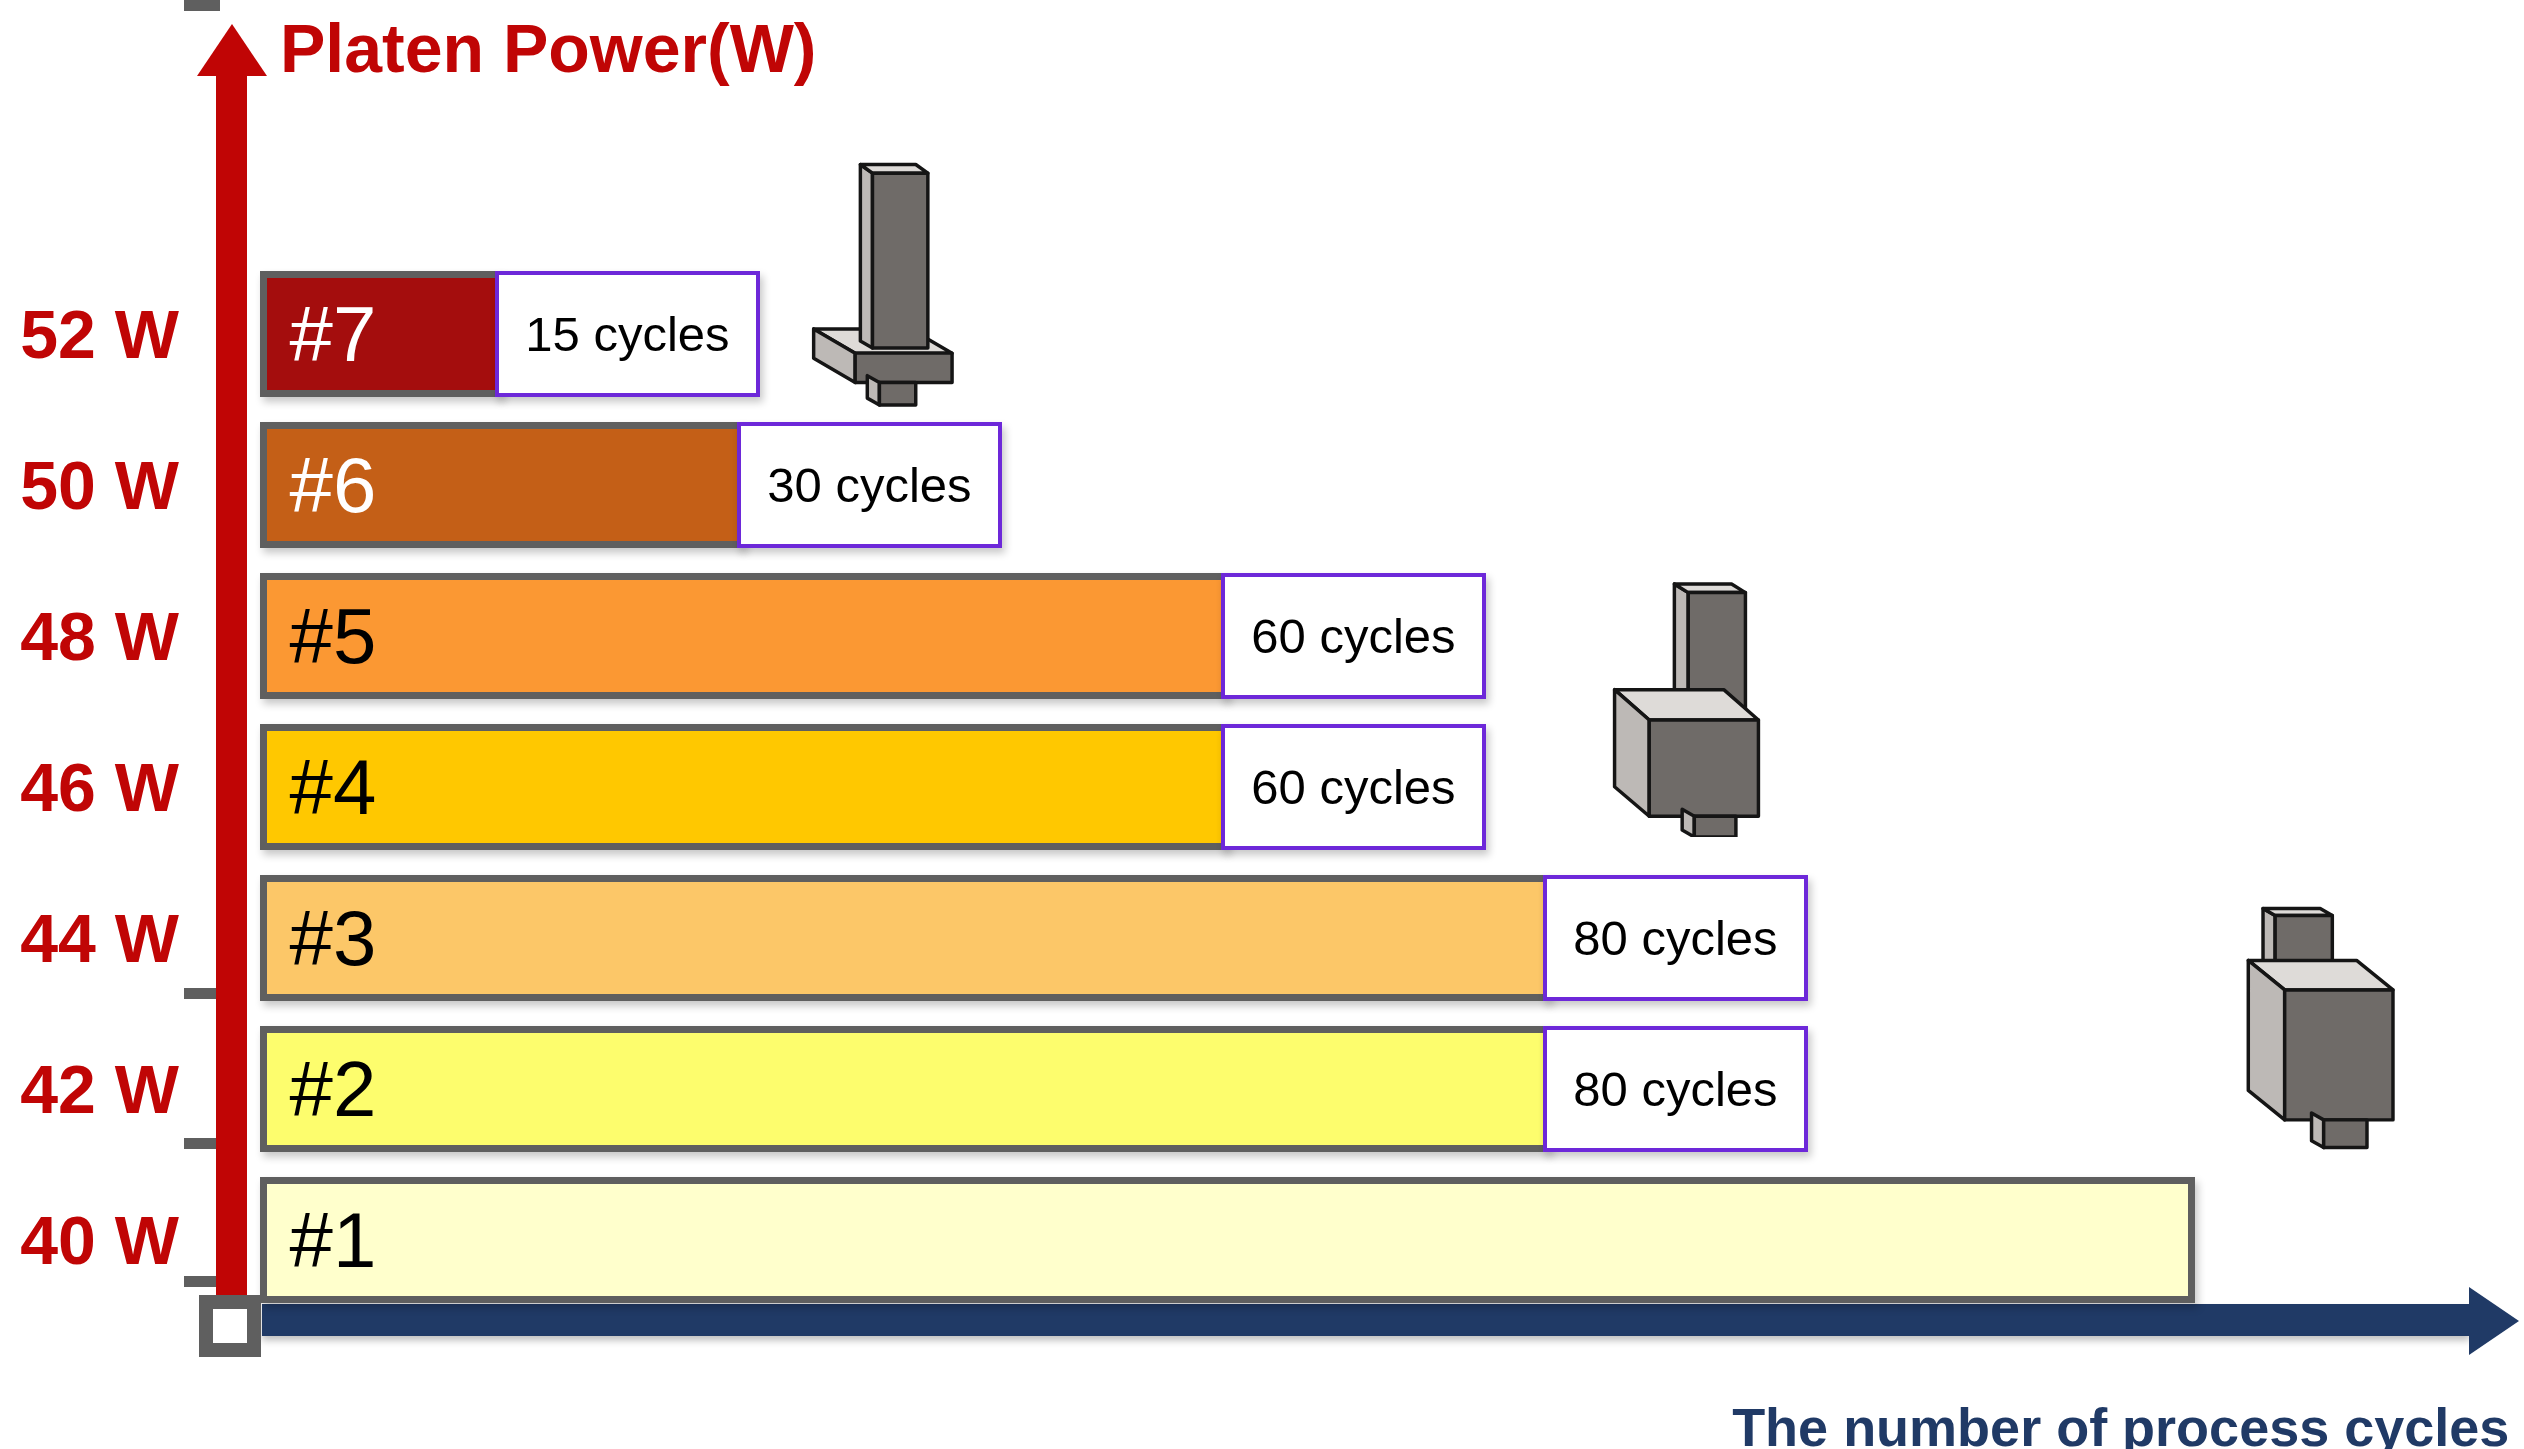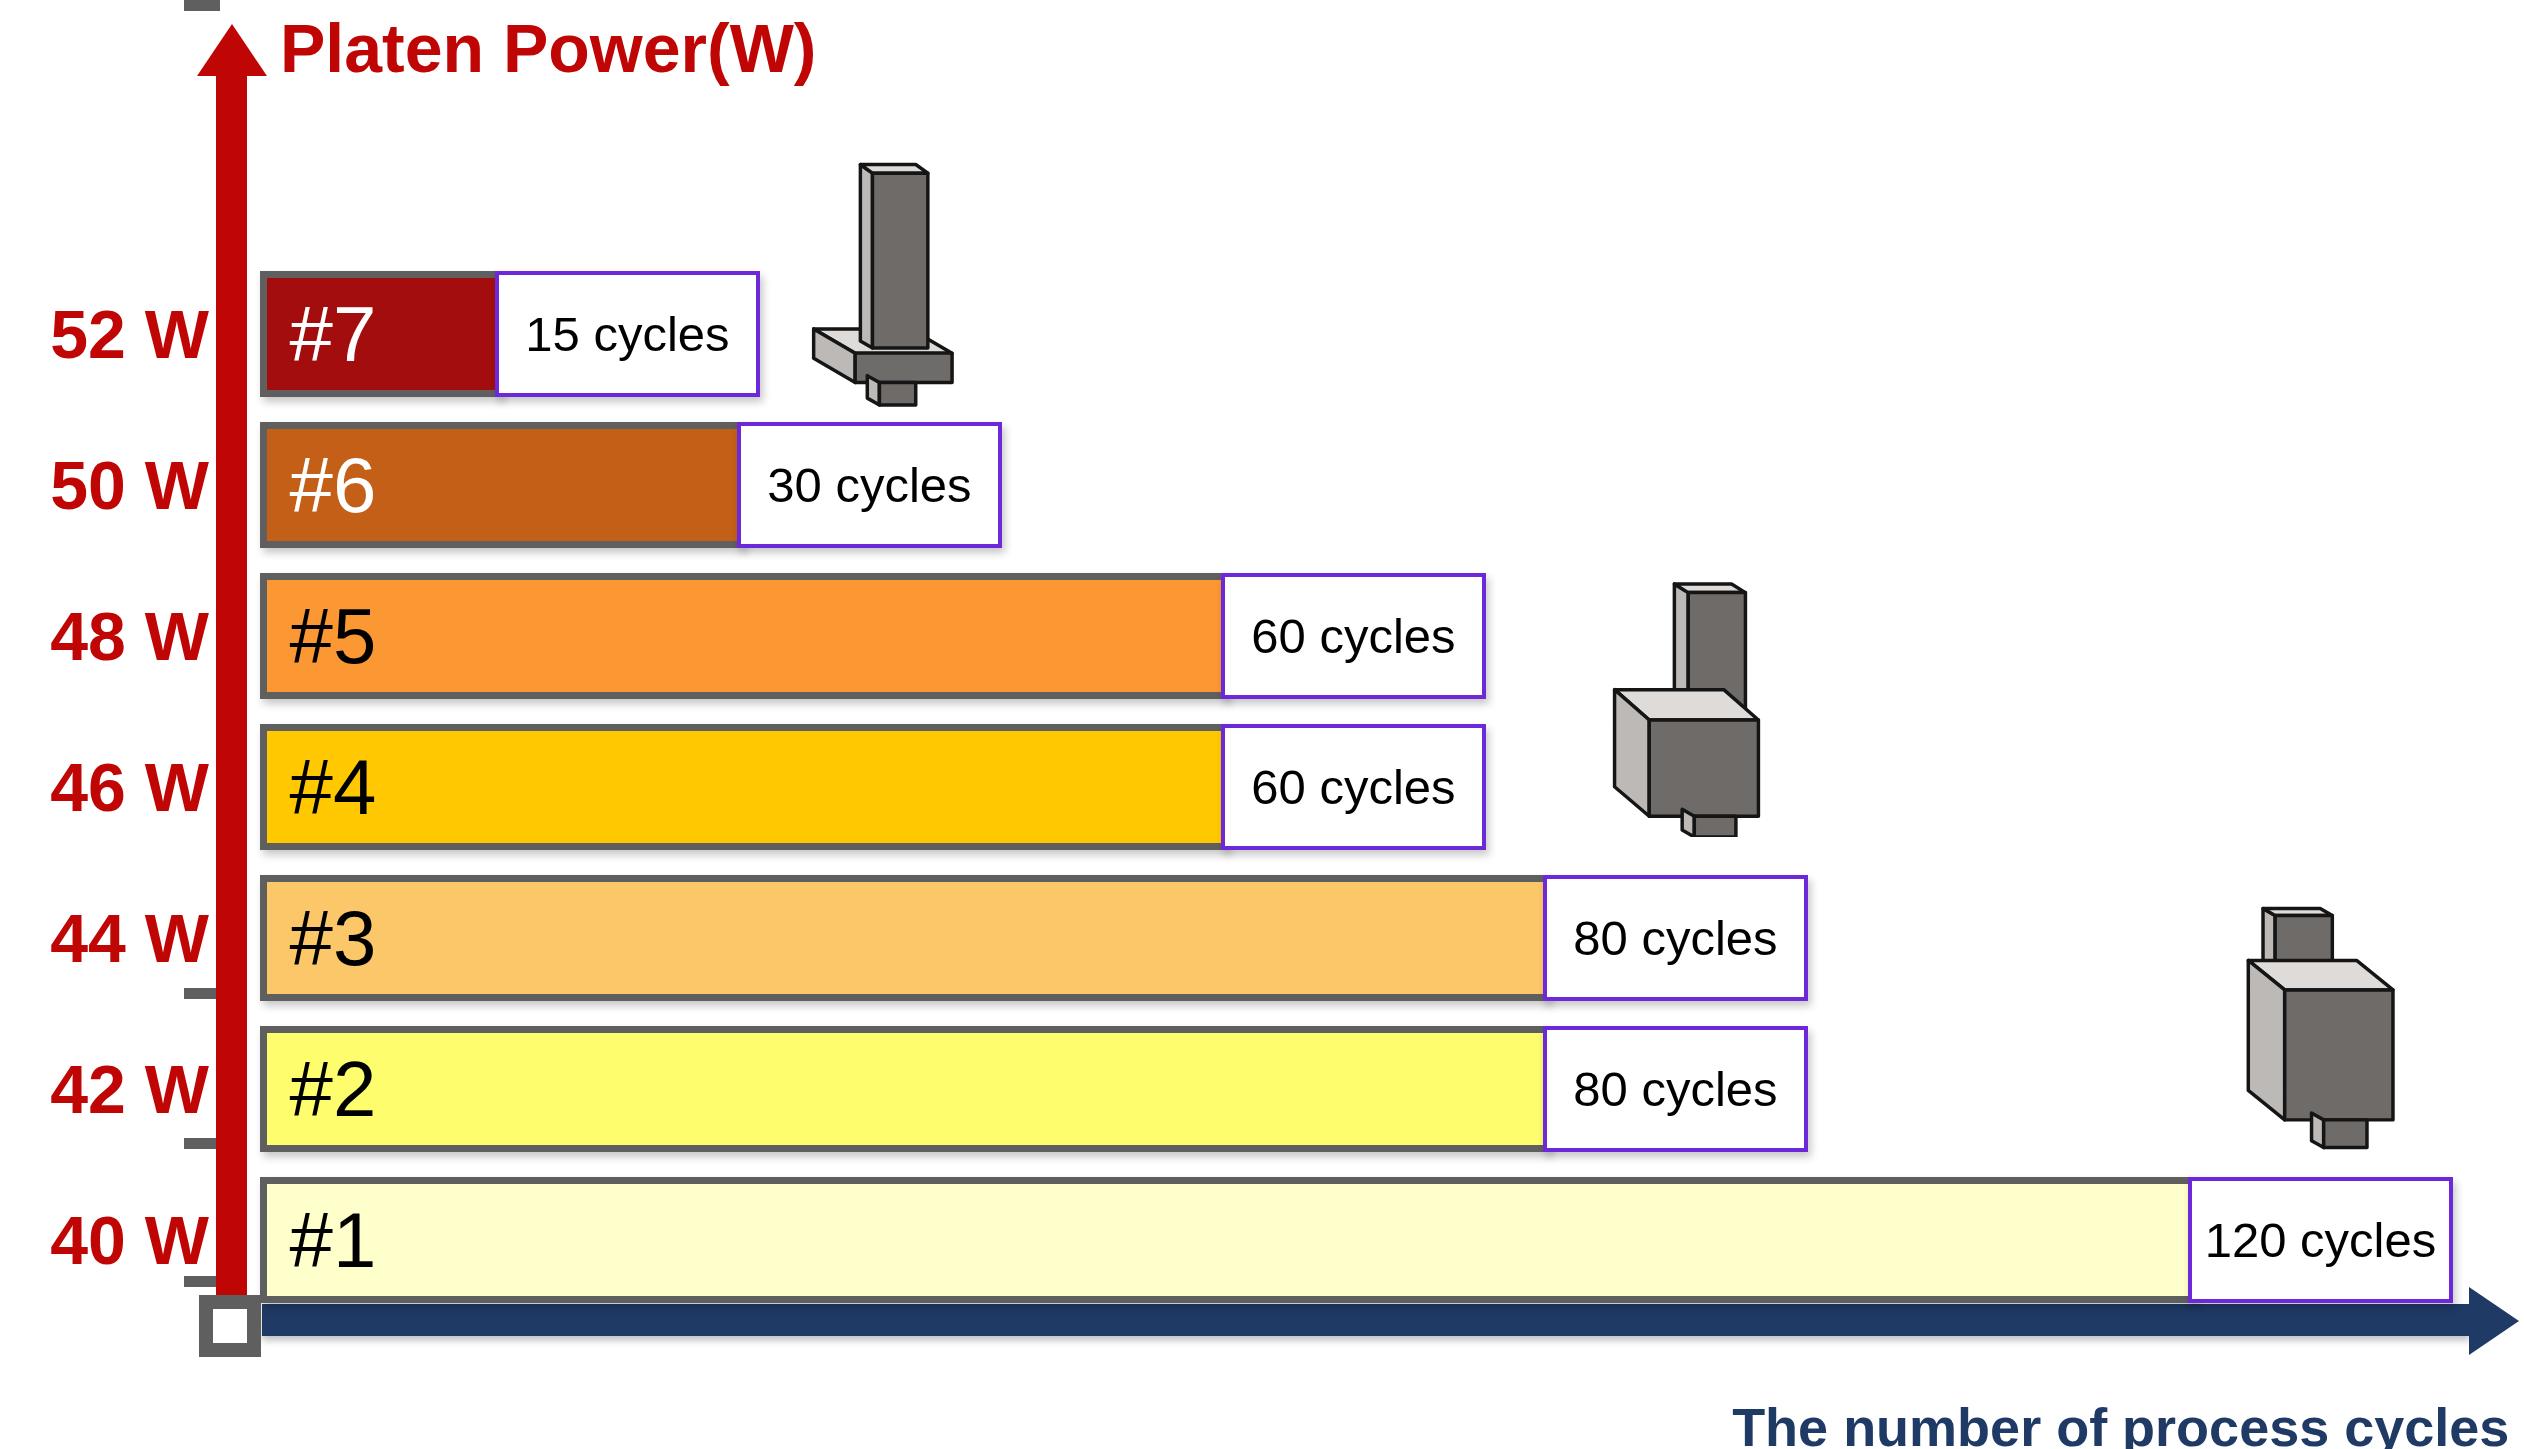--- a/index.html
+++ b/index.html
@@ -8,21 +8,21 @@
   .abs{position:absolute;}
 
   
   #y-axis-shaft{left:216px;top:73px;width:31px;height:1226px;background:#C00505;z-index:2;}
   #y-axis-head{left:197px;top:24px;width:0;height:0;z-index:2;
     border-left:35px solid transparent;border-right:35px solid transparent;
     border-bottom:52px solid #C00505;}
   #y-axis-title{left:280px;top:8.7px;font-size:68px;font-weight:bold;white-space:nowrap;}
 
   
-  #y-labels{left:10px;top:271px;width:179px;padding-left:20px;}
+  #y-labels{left:0;top:271px;width:179px;}
   .ylab{height:126px;margin-bottom:25px;display:flex;align-items:center;
         justify-content:flex-end;font-size:68px;font-weight:bold;color:#C00505;
         white-space:nowrap;}
 
   
   .tick{position:absolute;left:184px;width:36px;height:11.3px;background:#5F5F5F;z-index:1;}
   .tick:nth-of-type(1){top:384px;}
   .tick:nth-of-type(2){top:535px;}
   .tick:nth-of-type(3){top:686px;}
   .tick:nth-of-type(4){top:837px;}
@@ -121,21 +121,20 @@
   <div class="row">
     <div class="bar" style="background-color: rgb(253, 253, 109); width: 1290px;">
       <span class="bname" style="color: rgb(0, 0, 0);">#2</span>
     </div>
     <div class="cycbox">80 cycles</div>
   </div>
   <div class="row">
     <div class="bar" style="background-color: rgb(255, 255, 204); width: 1935px;">
       <span class="bname" style="color: rgb(0, 0, 0);">#1</span>
     </div>
-    <div class="cycbox">120 cycles</div>
   </div>
 </div>
 
 <div class="abs" id="x-axis-shaft"></div>
 <div class="abs" id="x-axis-head"></div>
 <div class="abs" id="x-axis-title" style="color: rgb(32, 58, 102);">The number of process cycles</div>
 <div class="abs" id="origin"></div>
 
 <svg class="tool-icon" id="tool1" width="154" height="260" viewBox="0 0 178 300">
   <polygon class="t" points="58,238 170,238 122,210 10,210"></polygon>

